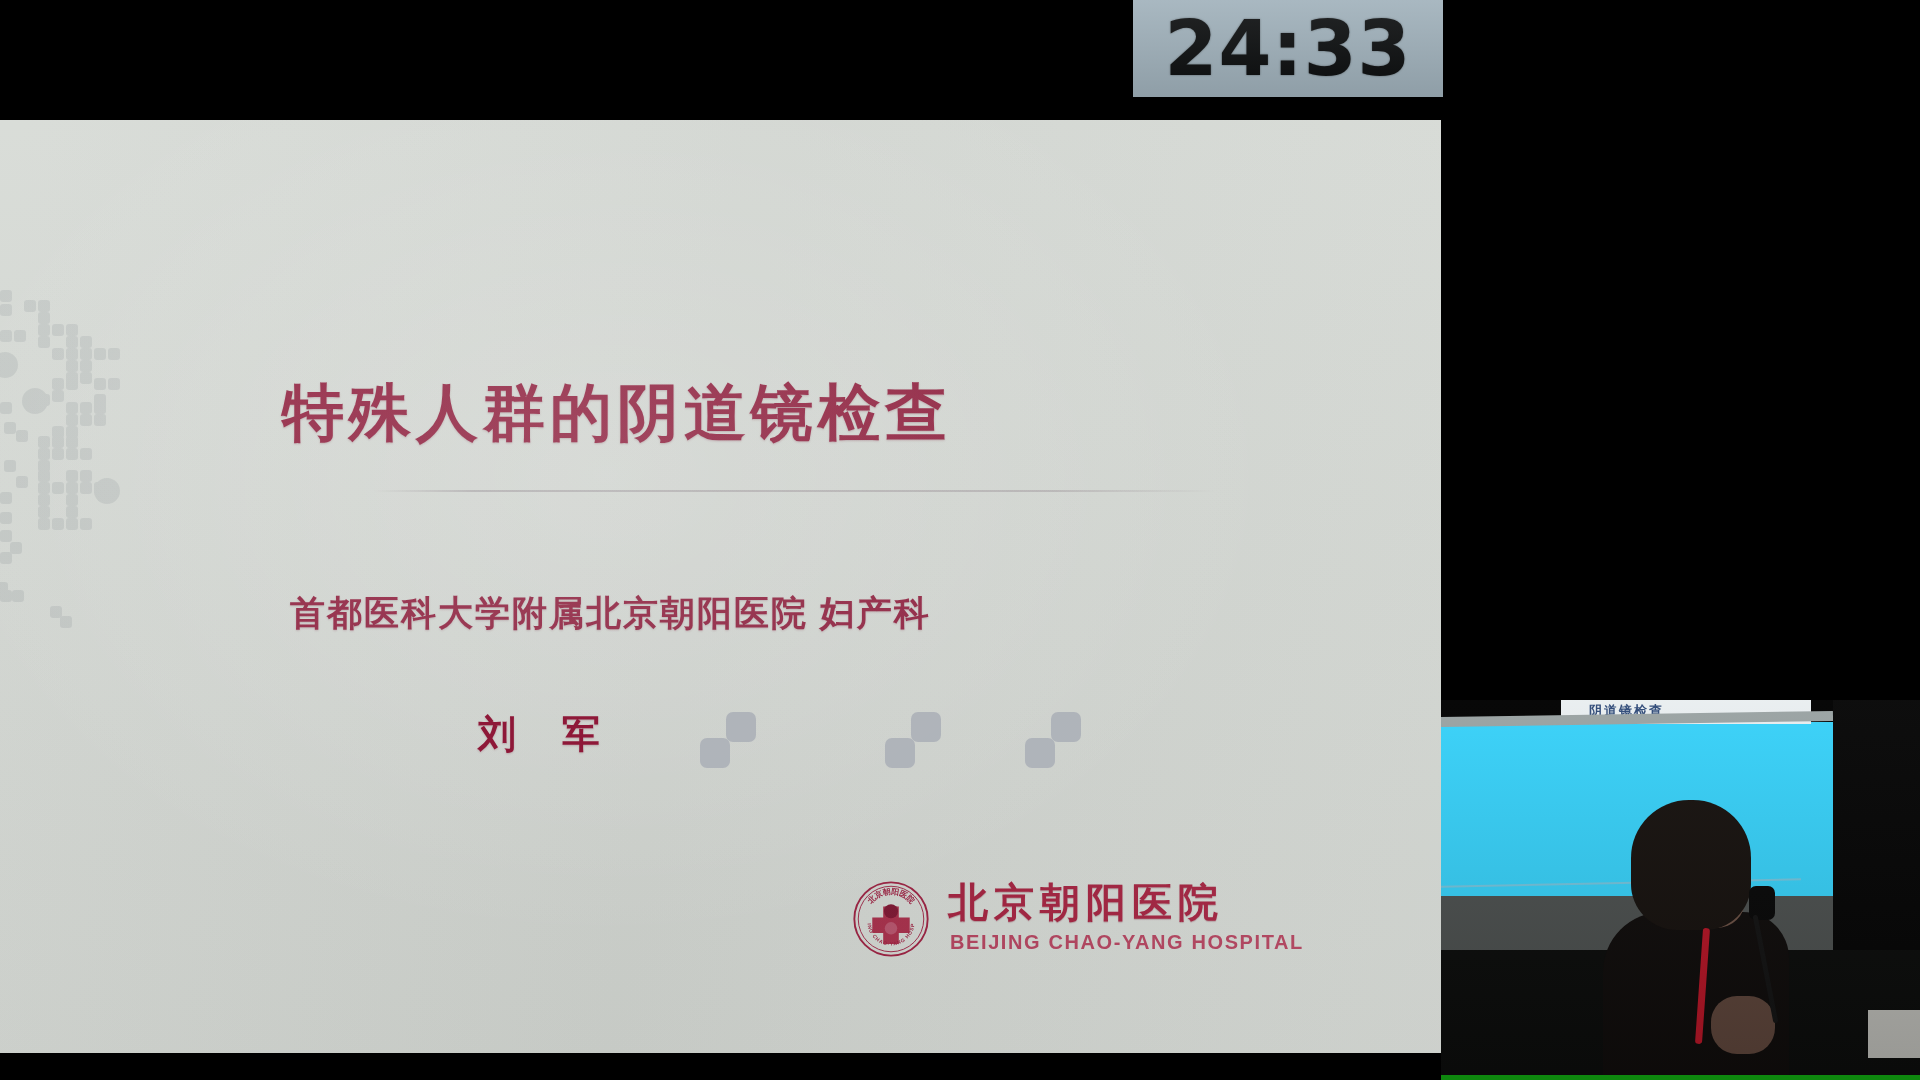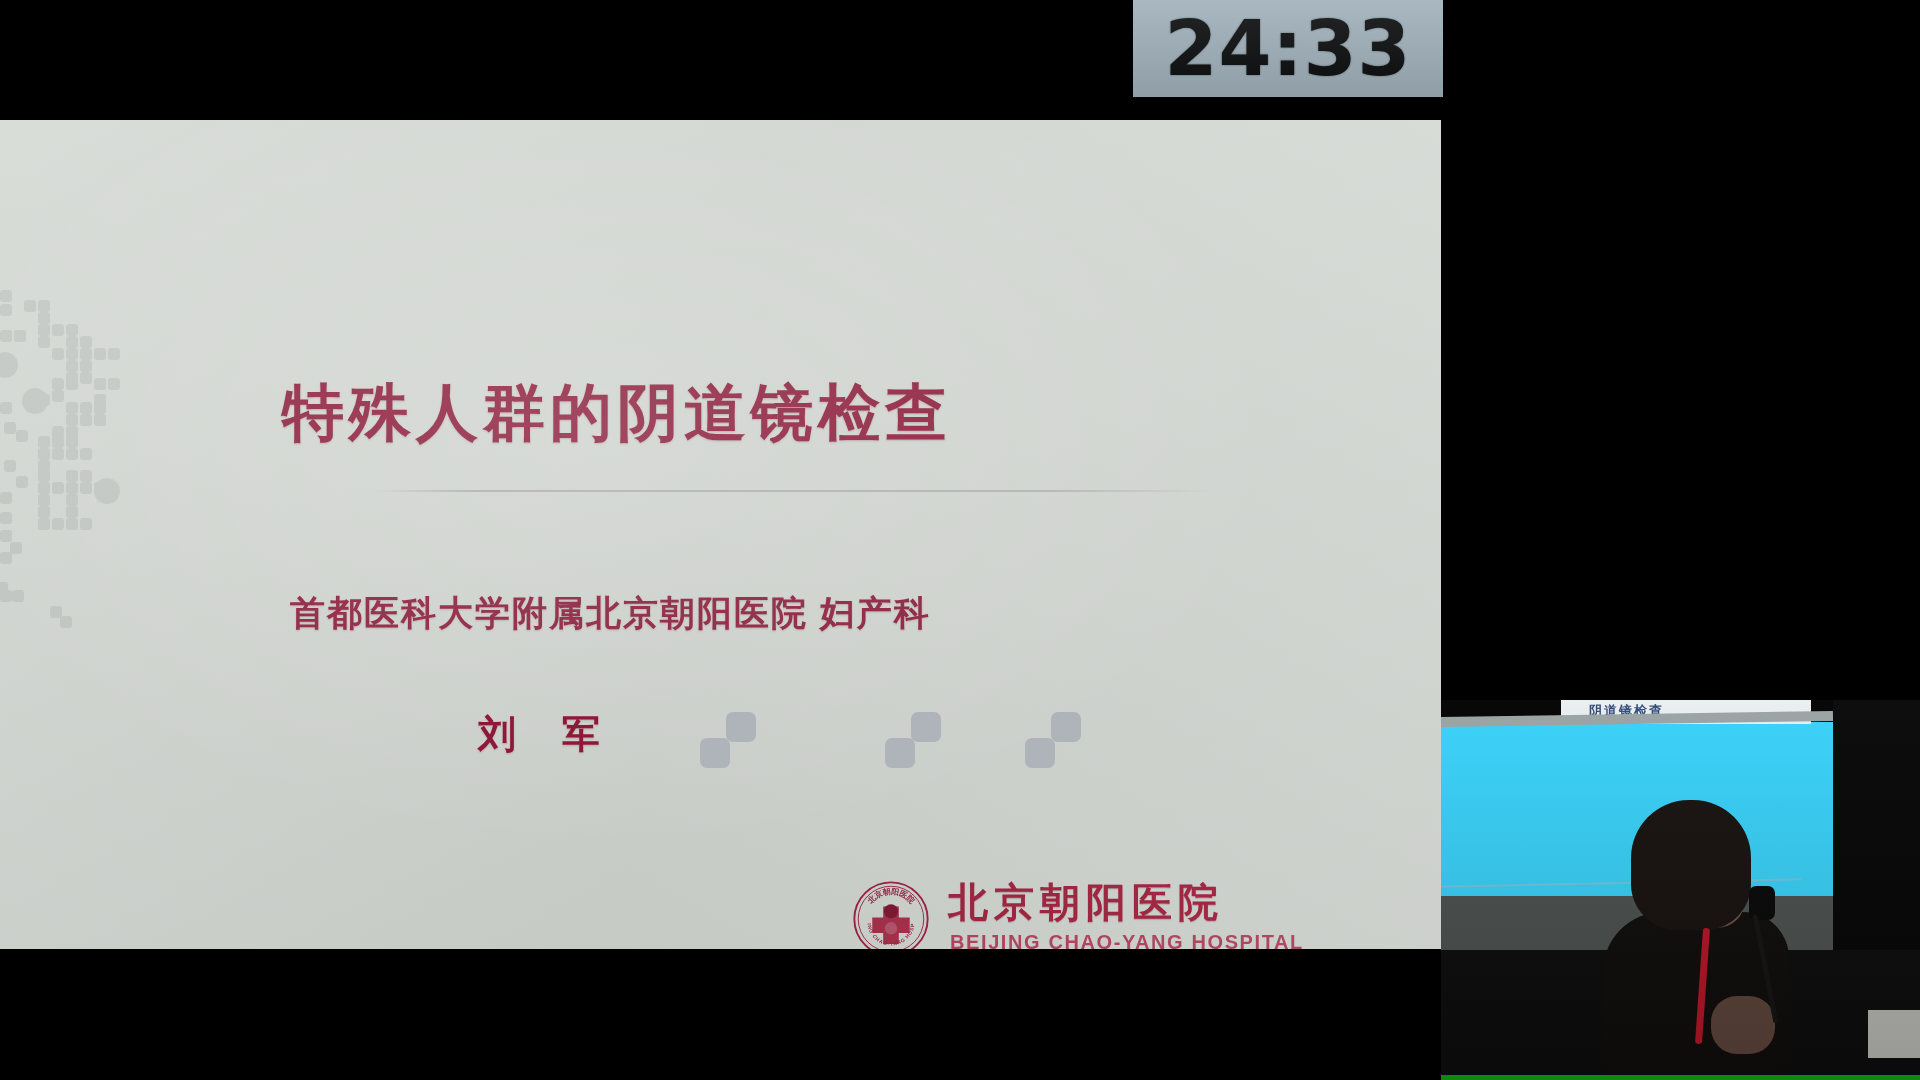--- a/index.html
+++ b/index.html
@@ -19,21 +19,21 @@
     pointer-events:none;
   }
   .timer-text{
     font-size:76px; font-weight:bold; color:#0b0d0e; letter-spacing:1px;
     line-height:1; text-shadow:0 0 2px rgba(0,0,0,.5);
     font-family:"DejaVu Sans","Liberation Sans",sans-serif;
   }
 
   
   .slide{
-    position:absolute; left:0px; top:120px; width:1441px; height:829px;
+    position:absolute; left:0px; top:120px; width:1441px; height:933px;
     background:#d5d9d4; overflow:hidden;
   }
   .slide::after{ 
     content:""; position:absolute; inset:0; pointer-events:none;
     background:
       radial-gradient(ellipse at 42% 38%, rgba(255,255,255,.18), rgba(255,255,255,0) 58%),
       linear-gradient(100deg, rgba(255,255,255,.06) 0%, rgba(0,0,0,.02) 48%, rgba(255,255,255,.05) 100%),
       linear-gradient(180deg, rgba(255,255,255,.05), rgba(0,0,0,.05));
   }
 

